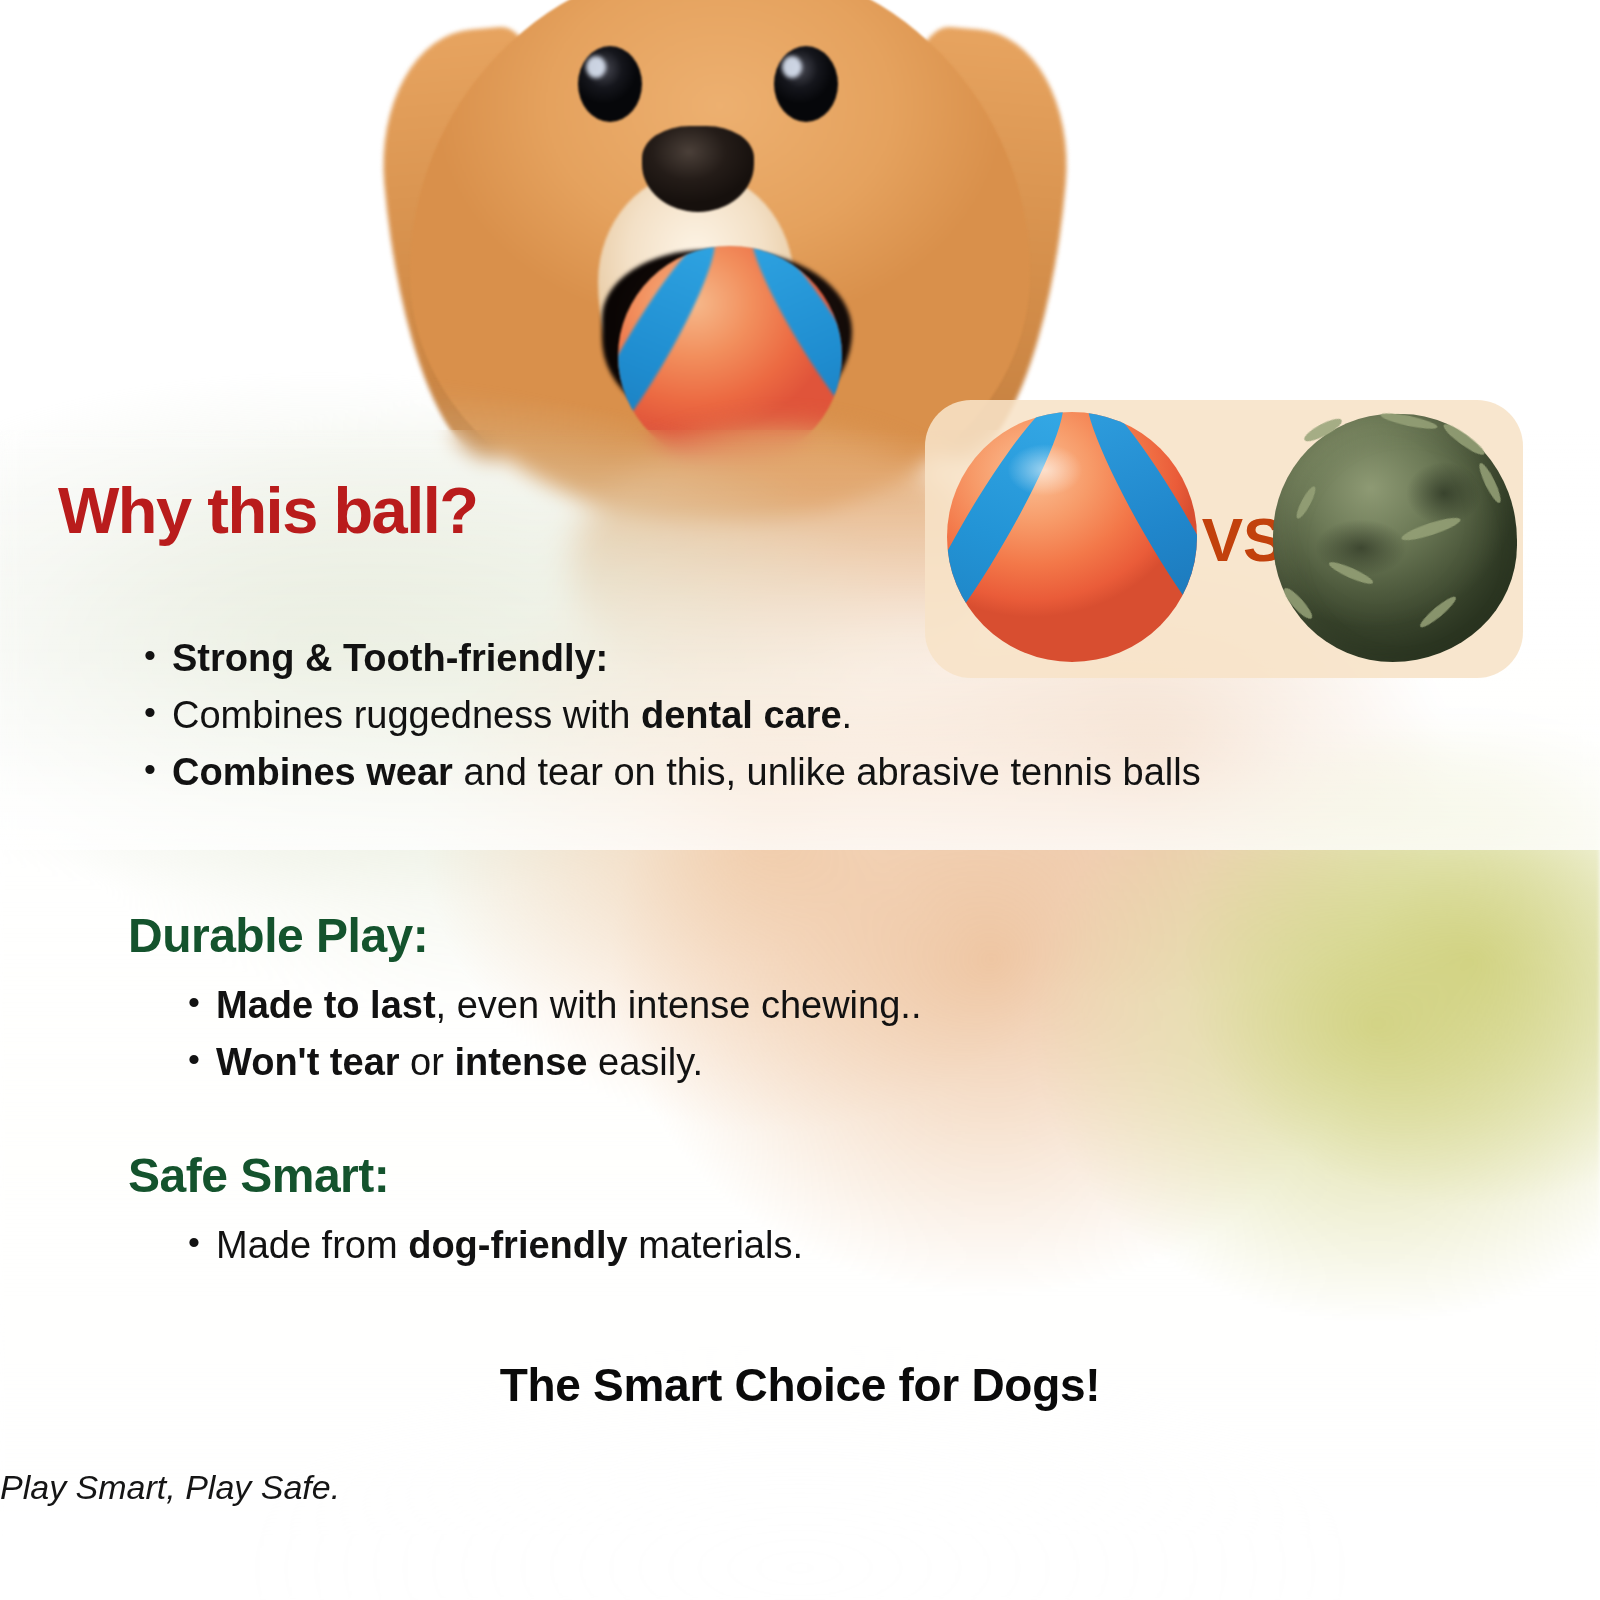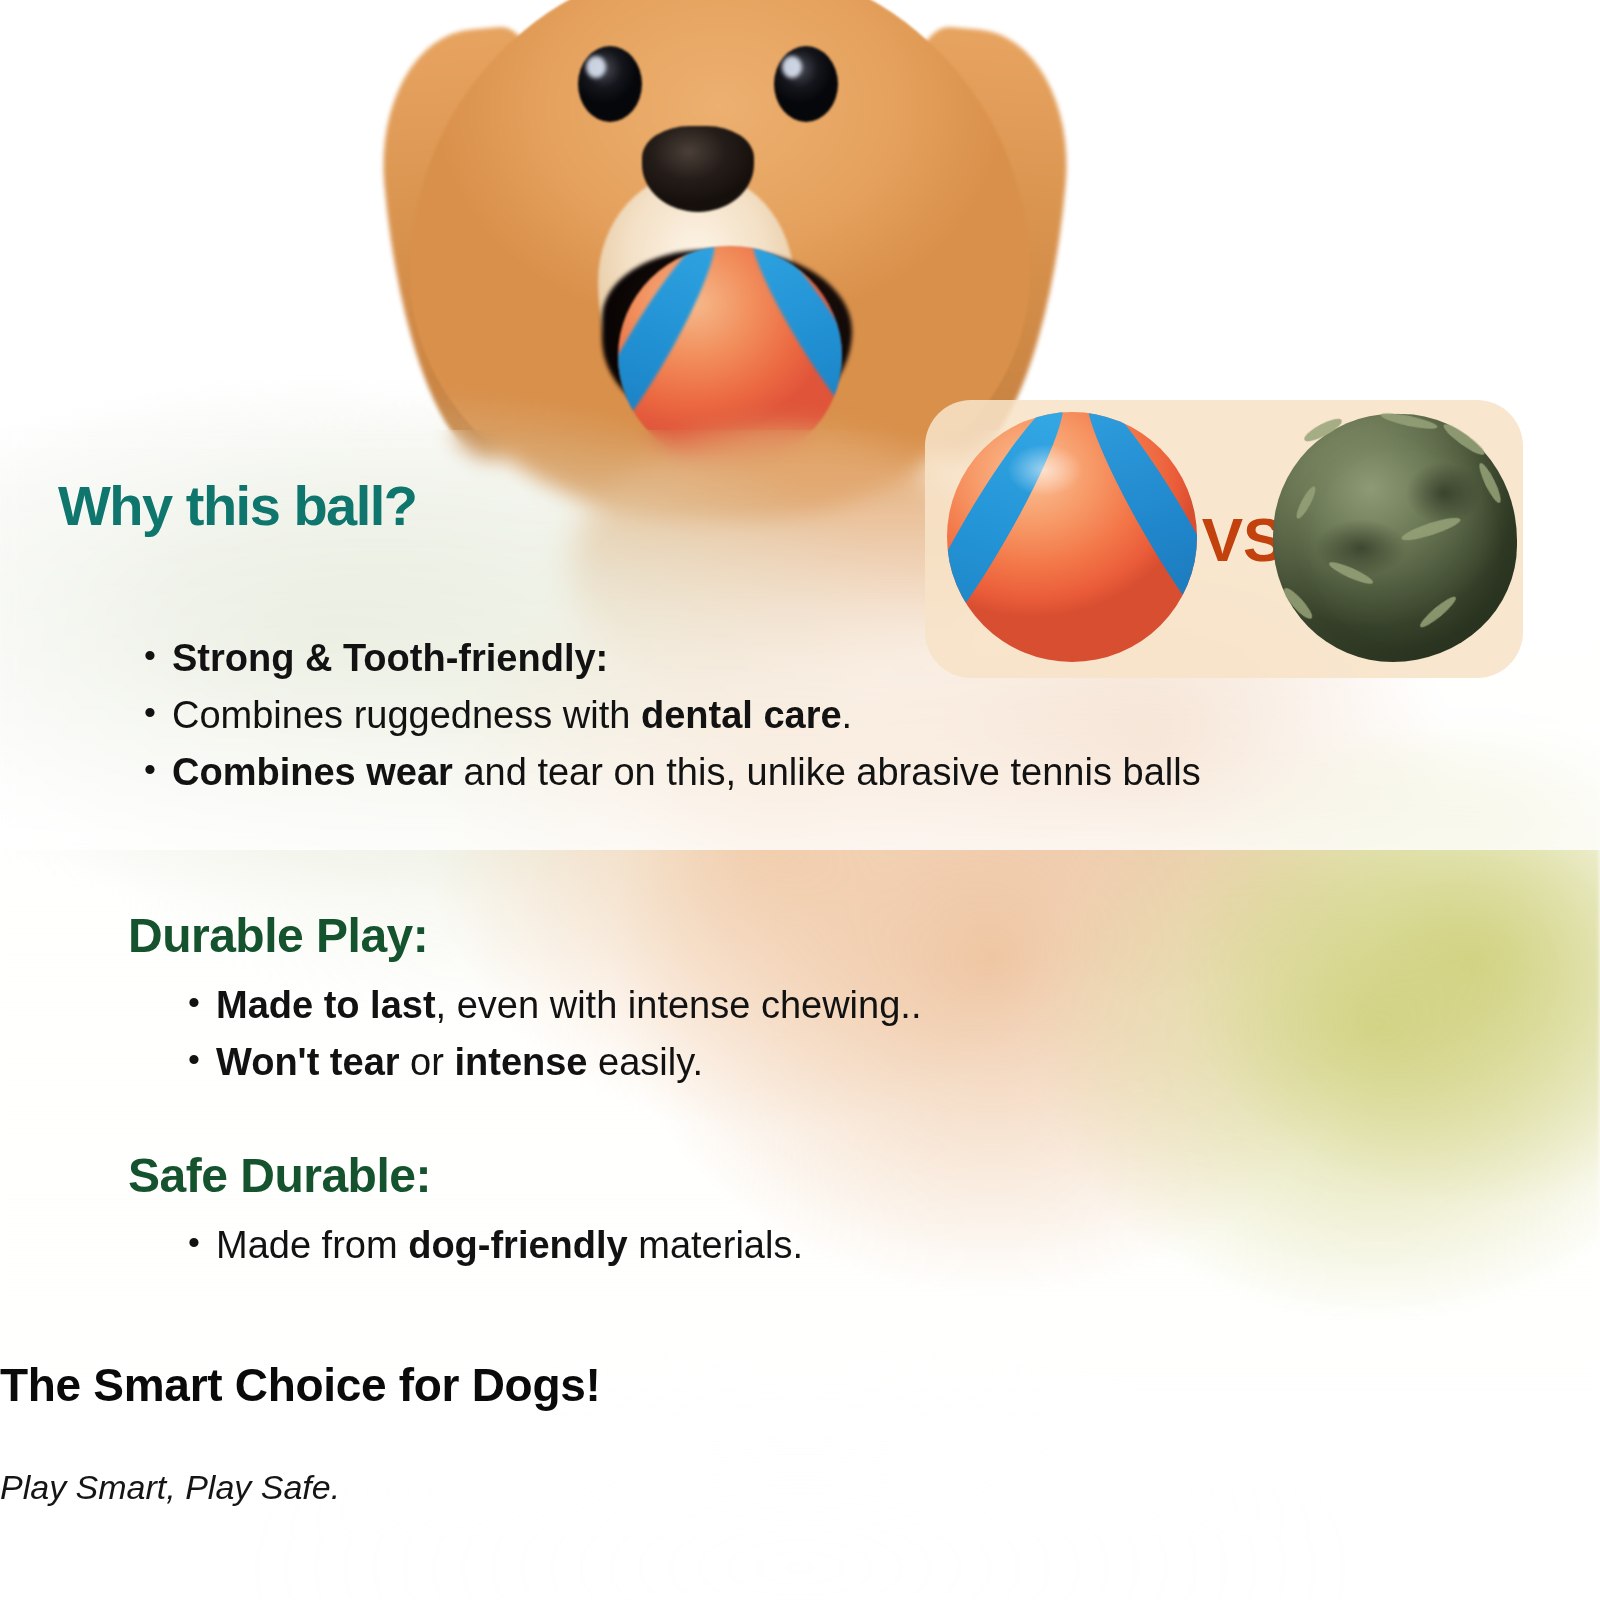--- a/index.html
+++ b/index.html
@@ -157,21 +157,21 @@
       radial-gradient(ellipse 60% 56% at 40% 30%, #8e9a74 0%, #6d7a57 42%, #4e5a3d 76%, #3a452d 100%);
     box-shadow:inset -14px -18px 32px rgba(24,32,18,0.55), inset 10px 10px 24px rgba(160,172,130,0.28);
   }
   .fuzz { position:absolute; background:rgba(150,162,120,0.85); border-radius:50%; filter:blur(0.6px); }
 
   
   .content { position:absolute; inset:0; }
 
   .main-title {
     position:absolute; left:58px; top:478px;
-    font-size:56px; font-weight:bold; color:#0f766e;
+    font-size:65px; font-weight:bold; color:#b91c1c;
     letter-spacing:-1.5px; line-height:1;
   }
 
   .bullet-list { position:absolute; left:128px; top:630px; width:1280px; }
   .bullet-row {
     display:flex; align-items:flex-start;
     font-size:38px; line-height:1.5; color:#121212;
   }
   .bullet-dot {
     width:44px; flex:0 0 44px; text-align:center;
@@ -181,21 +181,21 @@
 
   .section { position:absolute; left:128px; width:1300px; }
   .section-title {
     font-size:48px; font-weight:bold; color:#14532d;
     letter-spacing:-0.5px; margin-bottom:14px;
   }
   .sec-list { padding-left:44px; }
 
   .closing {
     position:absolute; left:0; right:0; top:1358px;
-    text-align:left;
+    text-align:center;
     font-size:46px; font-weight:bold; color:#0a0a0a;
     letter-spacing:-0.3px;
   }
   .tagline {
     position:absolute; left:0; right:0; top:1468px;
     font-size:34px; font-style:italic; color:#151515;
   }
 
   b { font-weight:bold;text-align:right; }
 </style>
@@ -271,21 +271,21 @@
         <span class="bullet-text"><b>Made to last</b><span>, even with intense chewing..</span></span>
       </div>
       <div class="bullet-row">
         <span class="bullet-dot">•</span>
         <span class="bullet-text"><b>Won't tear</b><span> or </span><b>intense</b><span> easily.</span></span>
       </div>
     </div>
   </div>
 
   <div class="section" style="top:1148px;">
-    <div class="section-title">Safe Durable:</div>
+    <div class="section-title">Safe Smart:</div>
     <div class="sec-list">
       <div class="bullet-row">
         <span class="bullet-dot">•</span>
         <span class="bullet-text"><span>Made from </span><b>dog-friendly</b><span> materials.</span></span>
       </div>
     </div>
   </div>
 
   <div class="closing">The Smart Choice for Dogs!</div>
   <div class="tagline">Play Smart, Play Safe.</div>

